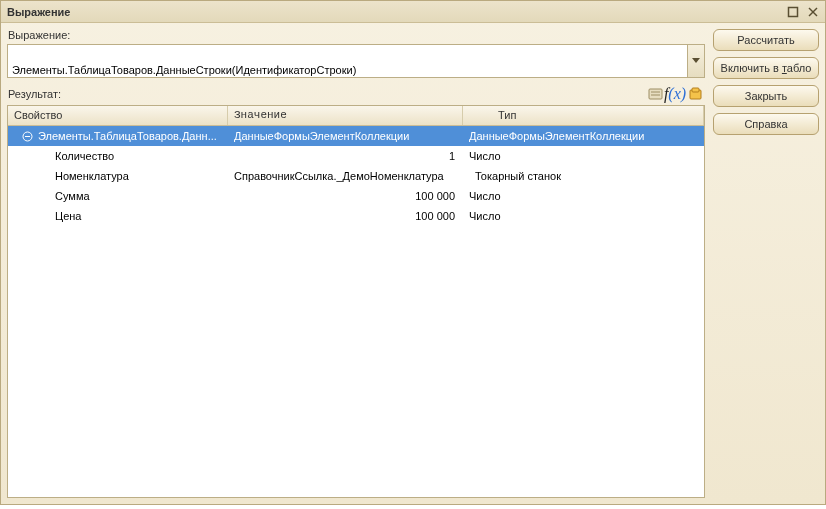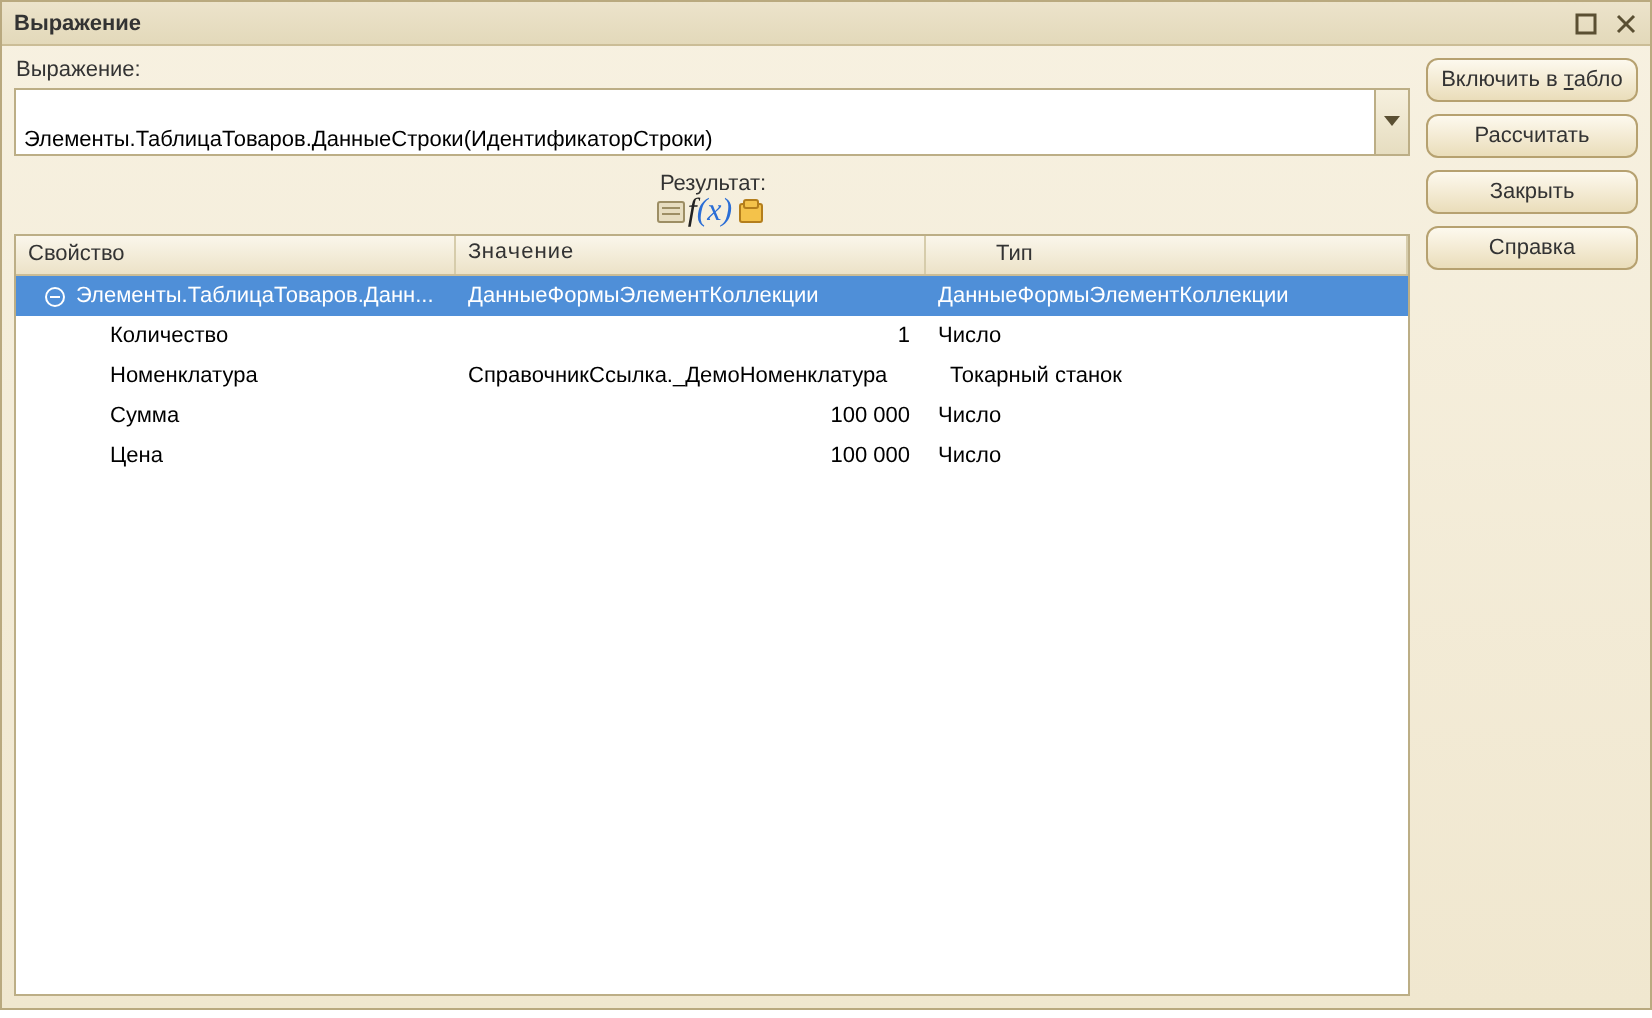--- a/index.html
+++ b/index.html
@@ -51,21 +51,21 @@
     white-space:nowrap;
   }
   .dropdown-btn {
     width:17px;
     border:1px solid #bcae86;
     border-left:none;
     background:linear-gradient(to bottom,#f6f0de,#e6ddc0);
     display:flex;align-items:center;justify-content:center;
   }
   .dropdown-btn svg{width:8px;height:6px;}
-  .result-row { display:flex; align-items:center; margin-bottom:3px;flex-direction:column;}
+  .result-row { display:flex; align-items:center; margin-bottom:3px;}
   .result-row .label{flex:1; margin:0;}
   .toolbar-icons { display:flex; gap:4px; padding-right:2px;}
   .tool-icon { width:16px;height:16px; display:inline-flex; align-items:center; justify-content:center;}
   .grid {
     flex:1;
     background:#fff;
     border:1px solid #bcae86;
     overflow:hidden;
     display:flex;
     flex-direction:column;
@@ -216,21 +216,21 @@
                 <span>Цена</span>
               </div>
               <div class="gcell val">100 000</div>
               <div class="gcell type">Число</div>
             </div>
           </div>
       </div>
     </div>
 
     <div class="side-col">
+      <div class="btn">Рассчитать</div>
       <div class="btn">
         <span>Включить в </span><u>т</u><span>абло</span>
       </div>
-      <div class="btn">Рассчитать</div>
       <div class="btn">Закрыть</div>
       <div class="btn">Справка</div>
     </div>
   </div>
 </div>
 
 </body></html>

